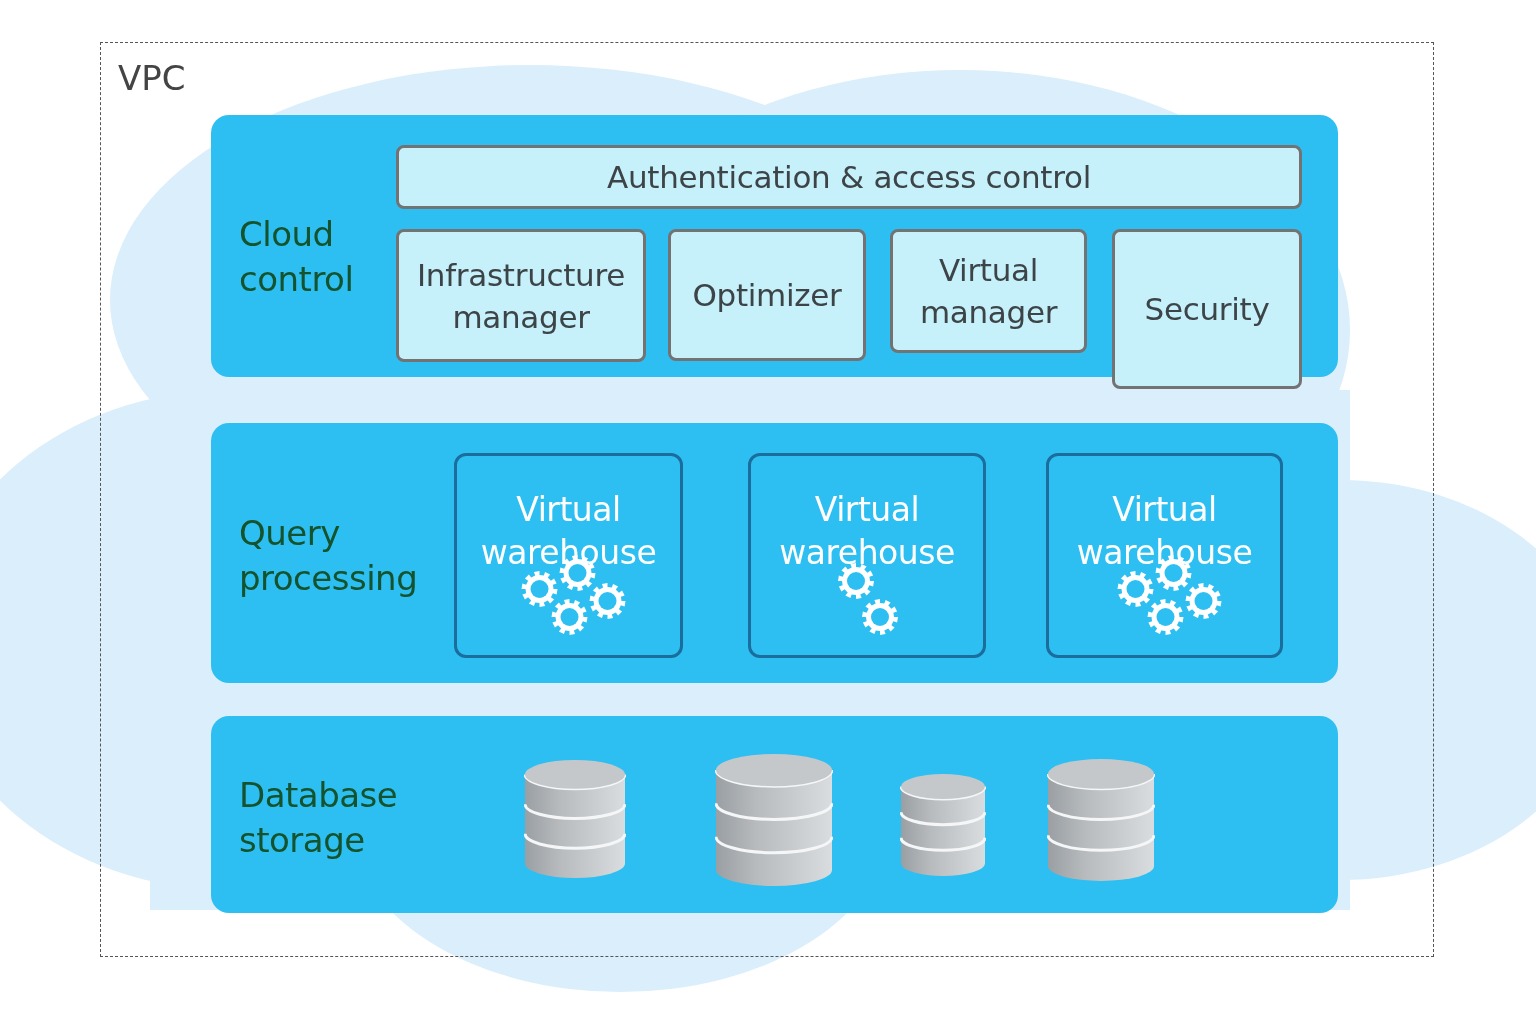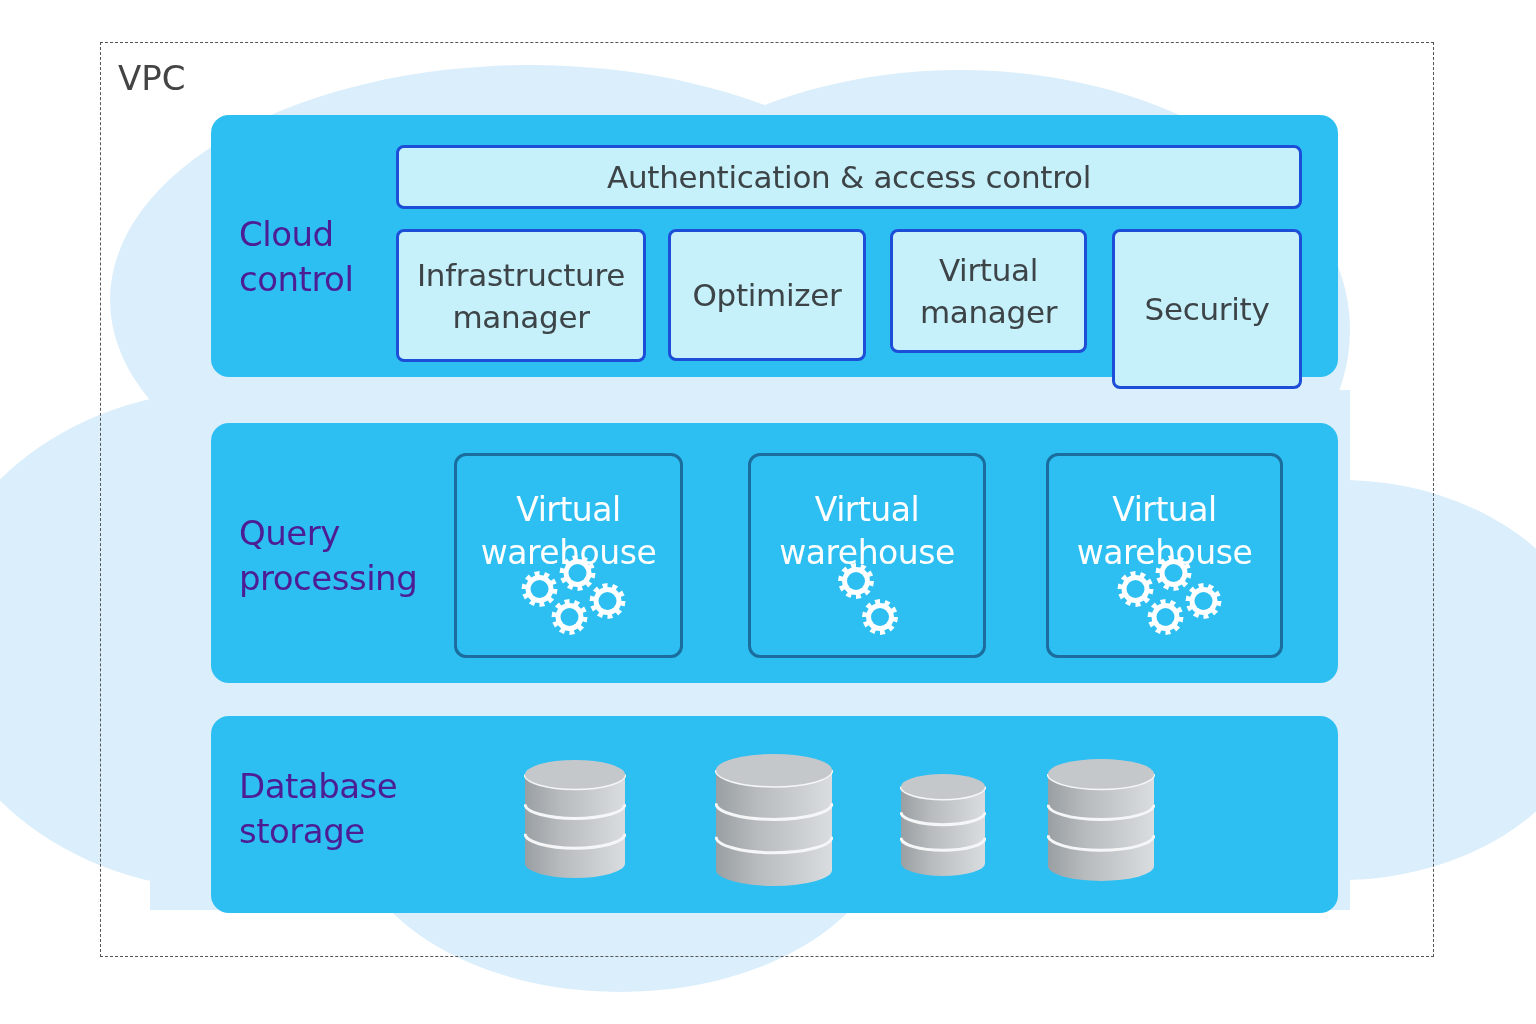--- a/index.html
+++ b/index.html
@@ -3,22 +3,22 @@
 <meta charset="utf-8">
 <style>
   html, body { margin:0; padding:0; }
   body { width:1536px; height:1024px; position:relative; background:#ffffff; overflow:hidden;
          font-family:"DejaVu Sans", sans-serif; }
   #cloud { position:absolute; left:0; top:0; width:1536px; height:1024px; }
   .vpc { position:absolute; left:100px; top:42px; width:1334px; height:915px;
          border:1.5px dashed #555; box-sizing:border-box; }
   .vpc-label { position:absolute; left:118px; top:58px; font-size:34px; color:#444; }
   .layer { position:absolute; left:211px; width:1127px; background:#2ebff2; border-radius:18px; }
-  .layer-title { position:absolute; color:#4c1d95; font-size:34px; line-height:45px; letter-spacing:-0.5px; }
-  .light-box { position:absolute; background:#c6f0fa; border:3px solid #1d4ed8; border-radius:8px;
+  .layer-title { position:absolute; color:#14532d; font-size:34px; line-height:45px; letter-spacing:-0.5px; }
+  .light-box { position:absolute; background:#c6f0fa; border:3px solid #737373; border-radius:8px;
                box-sizing:border-box; display:flex; align-items:center; justify-content:center;
                text-align:center; color:#3d4447; font-size:31px; line-height:42px; letter-spacing:-0.3px; }
   .vw { position:absolute; top:30px; height:205px; border:3px solid #1a6d9d; border-radius:12px;
         box-sizing:border-box; text-align:center; color:#fff; }
   .vw-title { margin-top:32px; font-size:33px; line-height:43px; letter-spacing:-0.5px; }
   .gears { position:absolute; left:0; right:0; bottom:10px; height:90px; }
   .db { position:absolute; }
 </style>
 </head>
 <body>
@@ -114,21 +114,21 @@
         <circle cx="124.5" cy="18" r="9" fill="#2ebff2"></circle>
         <path d="M172.5,46.0L171.6,51.6L167.9,50.3L165.9,54.3L169.1,56.6L165.1,60.6L162.8,57.4L158.8,59.4L160.1,63.1L154.5,64.0L154.5,60.0L150.2,59.4L148.9,63.1L143.9,60.6L146.2,57.4L143.1,54.3L139.9,56.6L137.4,51.6L141.1,50.3L140.5,46.0L136.5,46.0L137.4,40.4L141.1,41.7L143.1,37.7L139.9,35.4L143.9,31.4L146.2,34.6L150.2,32.6L148.9,28.9L154.5,28.0L154.5,32.0L158.8,32.6L160.1,28.9L165.1,31.4L162.8,34.6L165.9,37.7L169.1,35.4L171.6,40.4L167.9,41.7L168.5,46.0Z" fill="#fff"></path>
         <circle cx="154.5" cy="46" r="9" fill="#2ebff2"></circle>
         <path d="M134.5,62.0L133.6,67.6L129.9,66.3L127.9,70.3L131.1,72.6L127.1,76.6L124.8,73.4L120.8,75.4L122.1,79.1L116.5,80.0L116.5,76.0L112.2,75.4L110.9,79.1L105.9,76.6L108.2,73.4L105.1,70.3L101.9,72.6L99.4,67.6L103.1,66.3L102.5,62.0L98.5,62.0L99.4,56.4L103.1,57.7L105.1,53.7L101.9,51.4L105.9,47.4L108.2,50.6L112.2,48.6L110.9,44.9L116.5,44.0L116.5,48.0L120.8,48.6L122.1,44.9L127.1,47.4L124.8,50.6L127.9,53.7L131.1,51.4L133.6,56.4L129.9,57.7L130.5,62.0Z" fill="#fff"></path>
         <circle cx="116.5" cy="62" r="9" fill="#2ebff2"></circle>
       </svg>
   </div>
 </div>
 
 <div class="layer" style="top:716px;height:197px;">
-  <div class="layer-title" style="left:28px;top:48px;">
+  <div class="layer-title" style="left:28px;top:57px;">
     <div>Database</div>
     <div>storage</div>
   </div>
   <svg class="db" style="left:313px;top:43px;" width="102" height="122">
       <defs>
         <linearGradient id="dbg0" x1="0" x2="1" y1="0" y2="0">
       <stop offset="0" stop-color="#9a9fa3"></stop>
           <stop offset="0.35" stop-color="#b7bbbe"></stop>
       <stop offset="1" stop-color="#dadddf"></stop>
         </linearGradient>

